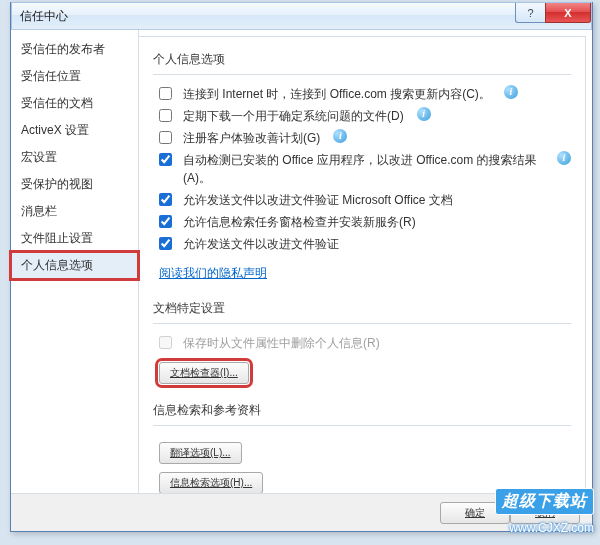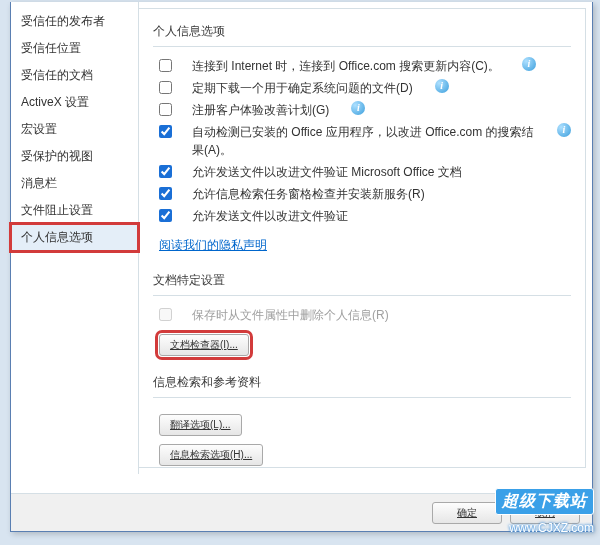--- a/index.html
+++ b/index.html
@@ -105,21 +105,21 @@
   .section-header {
     font-size: 12px;
     color: #3b3b3b;
     padding: 4px 0 6px 0;
     border-bottom: 1px solid #d5dfe5;
     margin-bottom: 10px;
   }
   .opt-row {
     display: flex;
     align-items: flex-start;
-    gap: 20px;
+    gap: 11px;
     margin: 4px 0 4px 6px;
     line-height: 18px;
   }
   .opt-row input[type=checkbox] {
     margin: 2px 0 0 0;
     width: 13px;
     height: 13px;
     accent-color: #1a6fd6;
   }
   .opt-row label {
@@ -169,21 +169,20 @@
     left: 0;
     right: 0;
     bottom: 0;
     height: 38px;
     background: #f0f0f0;
     border-top: 1px solid #d5dfe5;
     display: flex;
     justify-content: flex-end;
     align-items: center;
     padding-right: 12px;
-    gap: 8px;
   }
   .footer .btn {
     margin: 0;
     min-width: 70px;
     text-align: center;
   }
   .watermark {
     position: absolute;
     right: 6px;
     bottom: 30px;
@@ -205,20 +204,27 @@
     font-size: 12px;
     text-shadow: 0 0 3px #3a8edc, 0 0 3px #3a8edc;
     font-family: Arial, sans-serif;
   }
 </style>
 </head>
 <body>
 
 <div class="window">
 
+  <div class="titlebar">
+    <span class="title">信任中心</span>
+    <div class="winbtns">
+      <div class="winbtn help">?</div>
+      <div class="winbtn close">X</div>
+    </div>
+  </div>
 
   <div class="client">
     <div class="sidebar">
       <div class="side-item"><span>受信任的发布者</span></div>
       <div class="side-item"><span>受信任位置</span></div>
       <div class="side-item"><span>受信任的文档</span></div>
       <div class="side-item"><span>ActiveX 设置</span></div>
       <div class="side-item"><span>宏设置</span></div>
       <div class="side-item"><span>受保护的视图</span></div>
       <div class="side-item"><span>消息栏</span></div>

